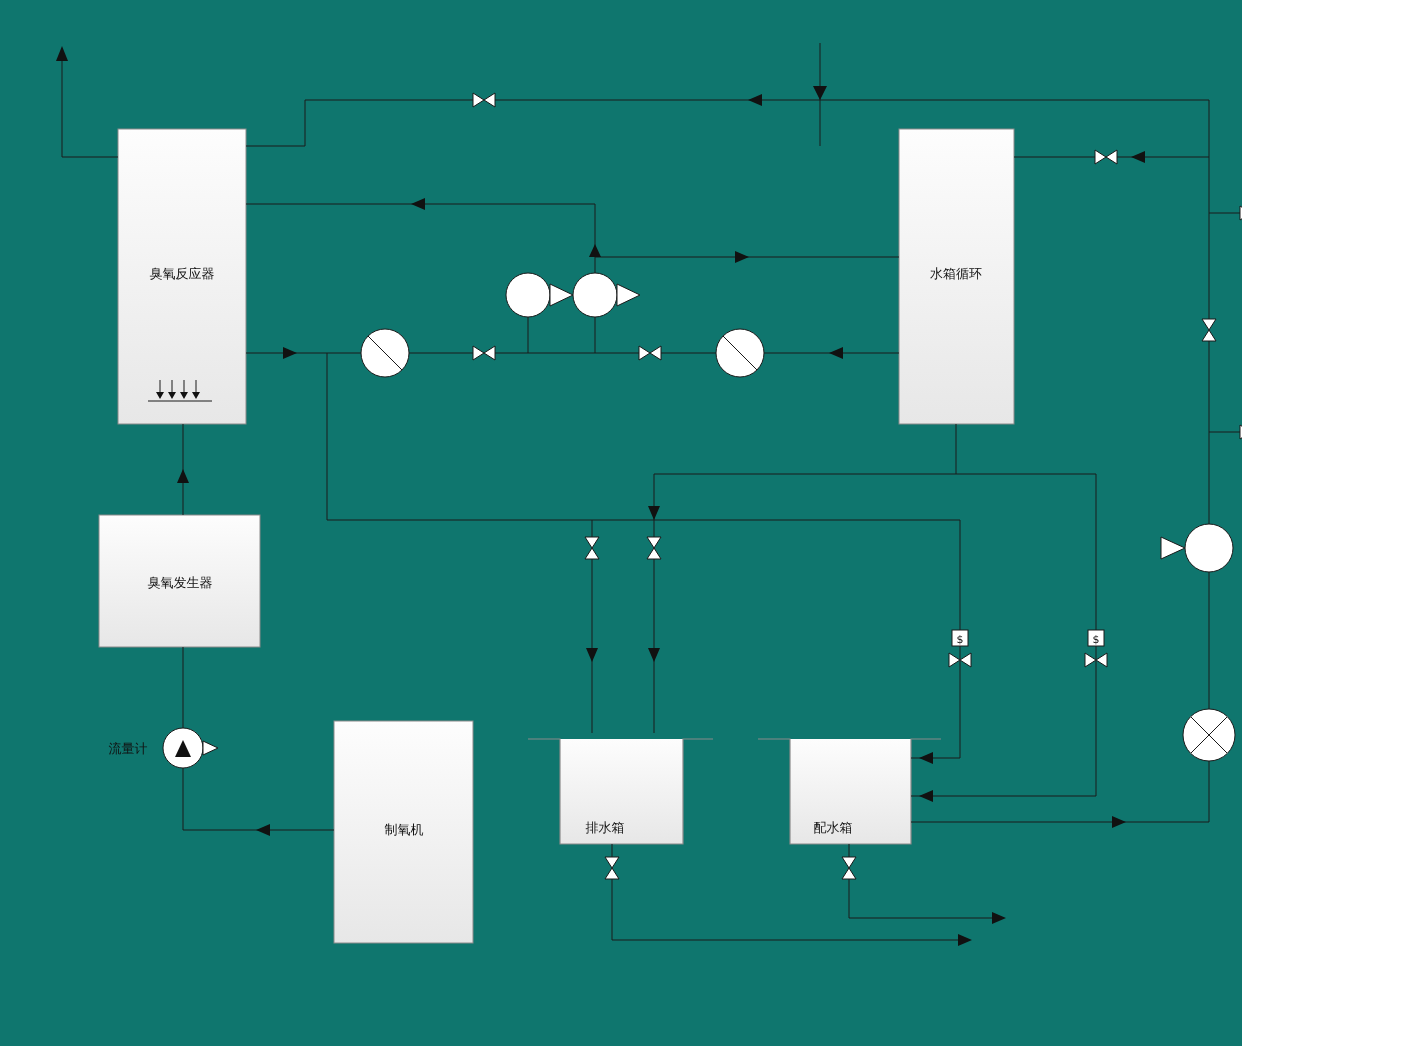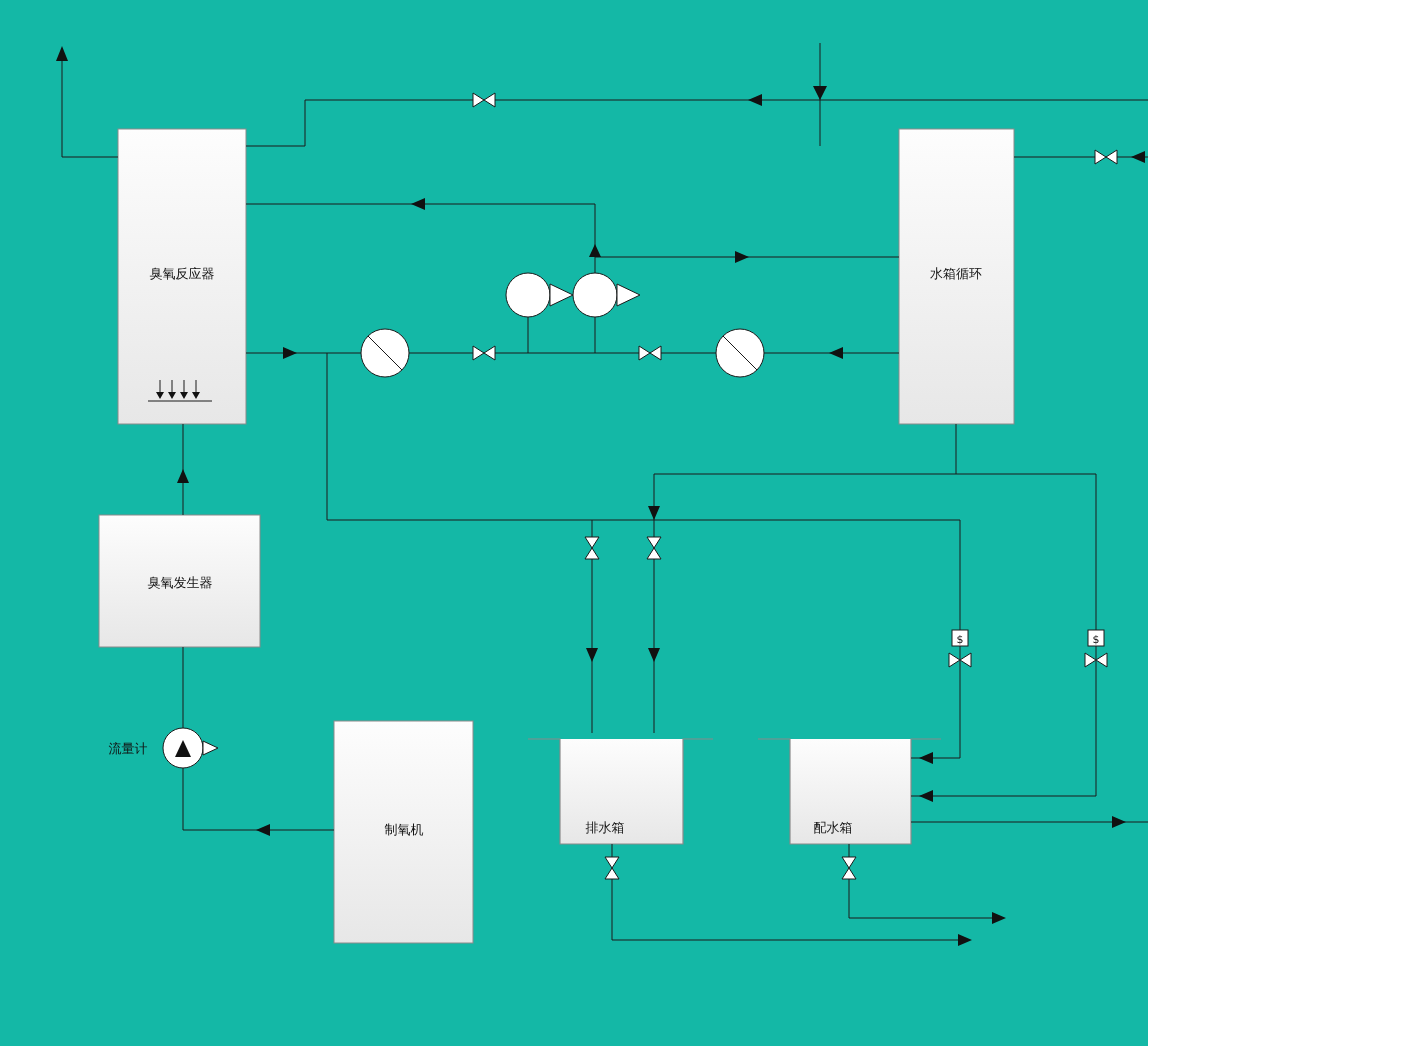--- a/index.html
+++ b/index.html
@@ -1,16 +1,16 @@
 <!DOCTYPE html>
 <html><head>
 <meta charset="utf-8">
 <style>
   html,body{margin:0;padding:0;background:#ffffff;}
-  .canvas{width:1148px;height:1046px;background:#14b8a6;overflow:hidden;position:relative;}
+  .canvas{width:1242px;height:1046px;background:#0f766e;overflow:hidden;position:relative;}
   svg{display:block;font-family:"DejaVu Sans","Liberation Sans",sans-serif;}
   .pipe{stroke:#1a1a1a;stroke-width:1;fill:none;}
   .sym{stroke:#1a1a1a;stroke-width:1;fill:#ffffff;}
   .arrow{fill:#111111;stroke:none;}
   .eqbox{fill:url(#boxGrad);stroke:#8a8a8a;stroke-width:1;}
   .tankfill{fill:url(#boxGrad);stroke:none;}
   .tankwall{stroke:#8a8a8a;stroke-width:1.2;fill:none;}
   .lbl{font-size:13px;fill:#111111;text-anchor:middle;}
   .small{font-size:11px;}
 </style>

